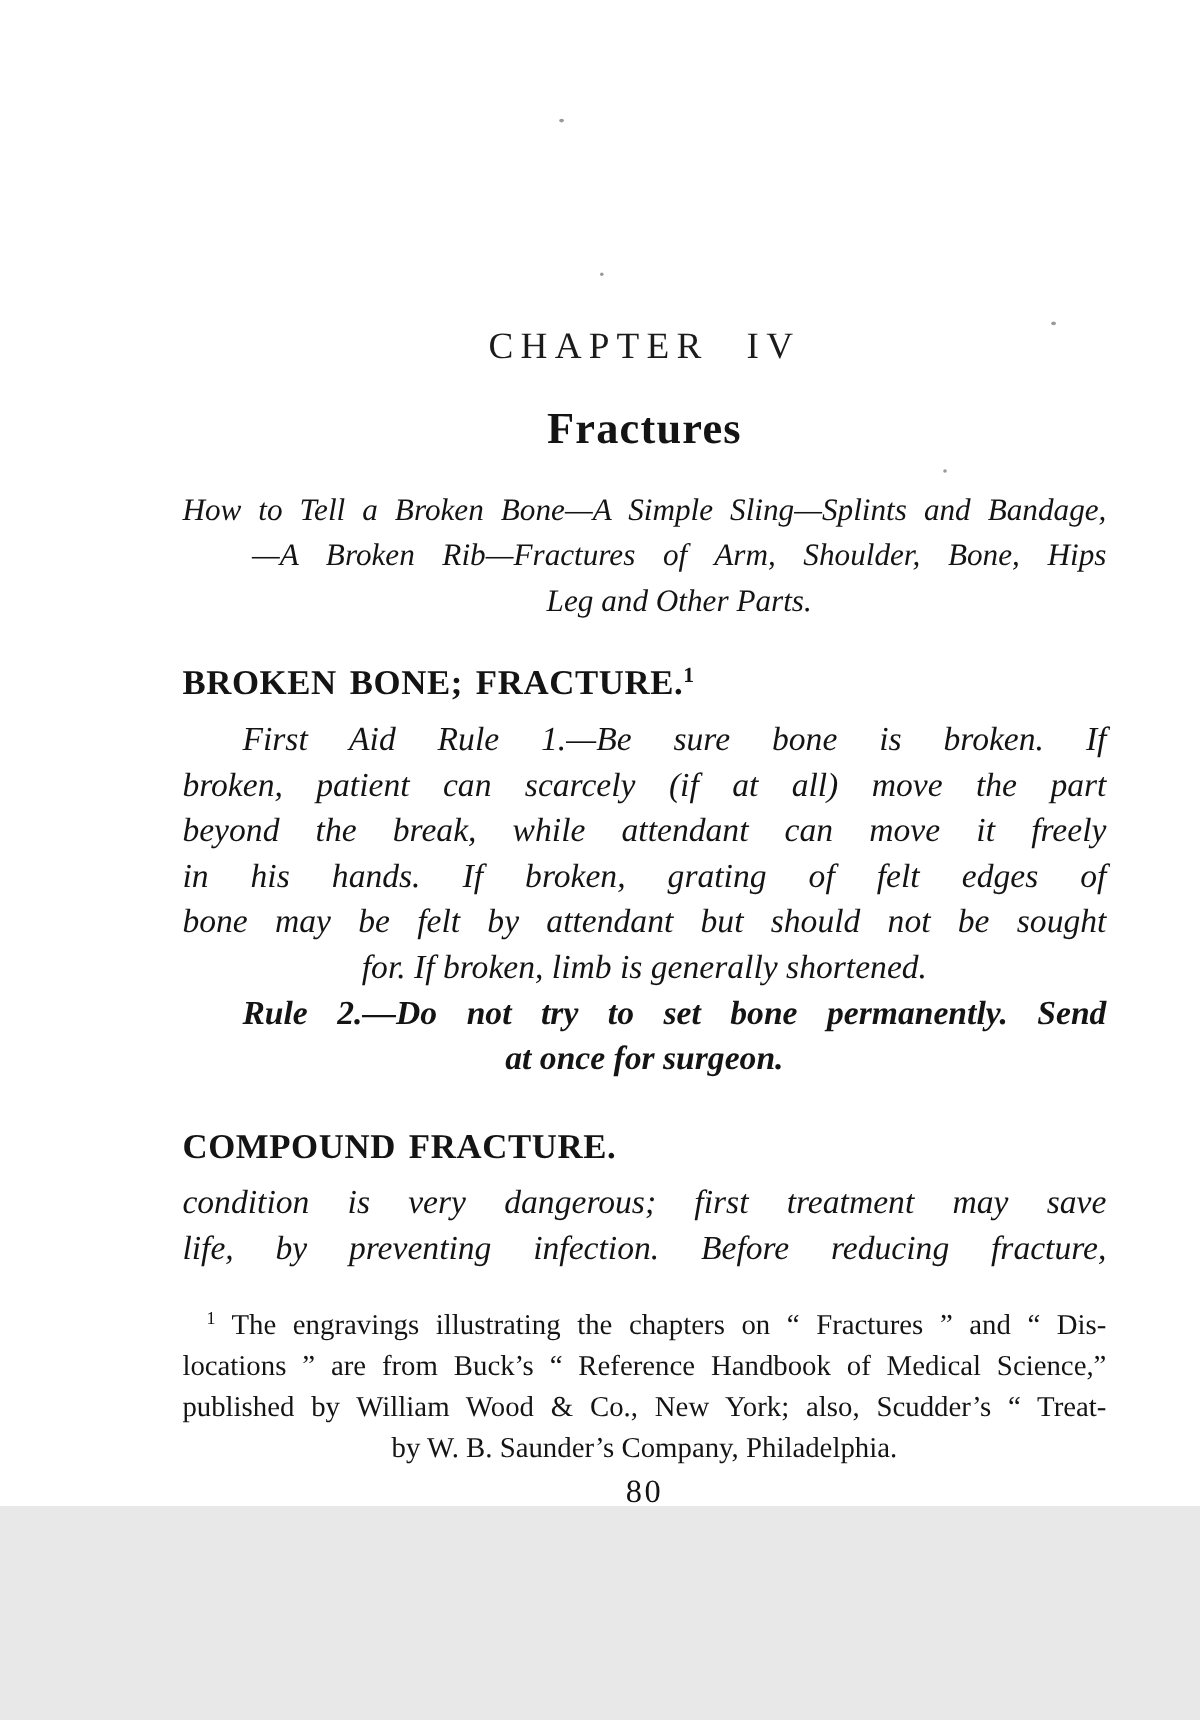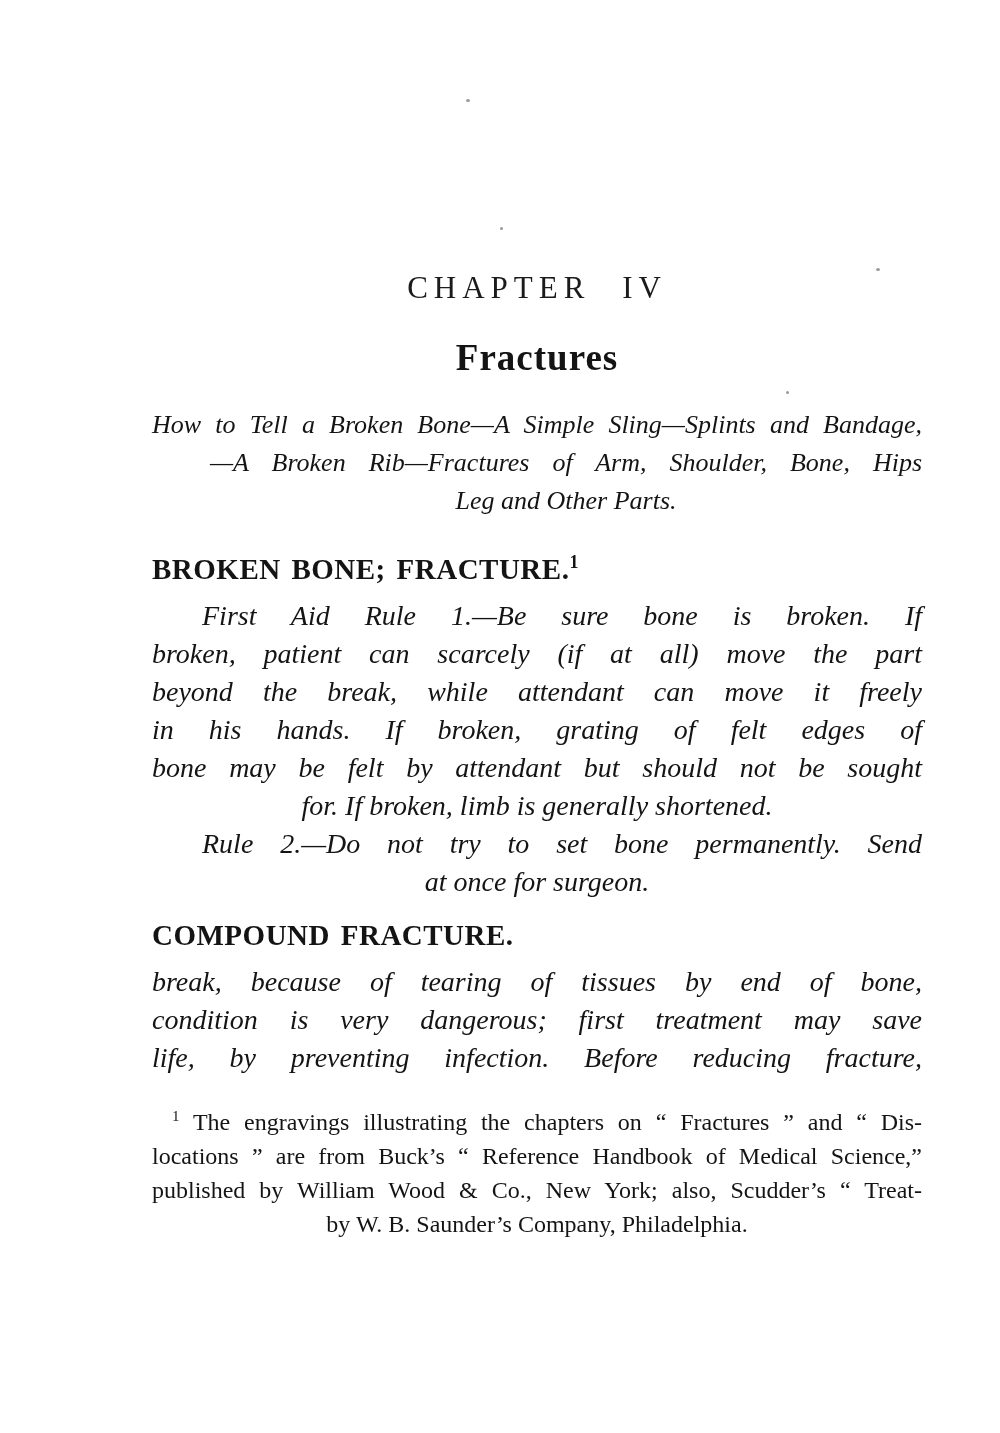--- a/index.html
+++ b/index.html
@@ -1,19 +1,19 @@
 <!DOCTYPE html>
 <html><head>
 <meta charset="utf-8">
 <style>
   html, body { margin: 0; padding: 0; background: #e8e8e8; }
   .page {
     position: relative;
     width: 1000px;
-    height: 1433px;
+    height: 1255px;
     background: #ffffff;
     color: #141414;
     font-family: "Liberation Serif", "DejaVu Serif", serif;
     overflow: hidden;
   }
   .content {
     margin-left: 152px;
     margin-right: 78px; 
     padding-top: 268px;
   }
@@ -47,22 +47,22 @@
     letter-spacing: 0.5px;
     word-spacing: 3px;
   }
   .section-heading sup { font-size: 18px; font-weight: bold; }
   .body-para {
     margin-top: 10px;
     font-style: italic;
     font-size: 28px;
     line-height: 38px;
   }
-  .body-para.continue { margin-top: 0; }
-  .h2-gap { margin-top: 16px; }
+  .body-para.continue { margin-top: 0; font-weight: bold; }
+  .h2-gap { margin-top: 36px; }
   .line { display: block; }
   .jl { text-align: justify; text-align-last: justify; }
   .ll { text-align: center; }
   .ind { padding-left: 50px; }
   .hang { padding-left: 58px; }
   .footnote {
     margin-top: 22px;
     font-size: 24px;
     line-height: 34px;
     font-style: normal;
@@ -116,27 +116,27 @@
     </div>
 
     <div class="body-para continue">
       <span class="line jl ind">Rule 2.—Do not try to set bone permanently. Send</span>
       <span class="line ll">at once for surgeon.</span>
     </div>
 
     <div class="section-heading h2-gap"><span>COMPOUND FRACTURE.</span></div>
 
     <div class="body-para">
-      <span class="line jl">break, because of tearing of tissues by end of bone,</span>
       <span class="line jl">condition is very dangerous; first treatment may save</span>
       <span class="line jl">life, by preventing infection. Before reducing fracture,</span>
     </div>
 
     <div class="footnote">
       <span class="line jl fline-first"><sup>1</sup> <span>The engravings illustrating the chapters on “ Fractures ” and “ Dis-</span></span>
       <span class="line jl">locations ” are from Buck’s “ Reference Handbook of Medical Science,”</span>
       <span class="line jl">published by William Wood &amp; Co., New York; also, Scudder’s “ Treat-</span>
       <span class="line ll">by W. B. Saunder’s Company, Philadelphia.</span>
     </div>
 
+    <div class="page-number">80</div>
 
   </div>
 </div>
 
 </body></html>

